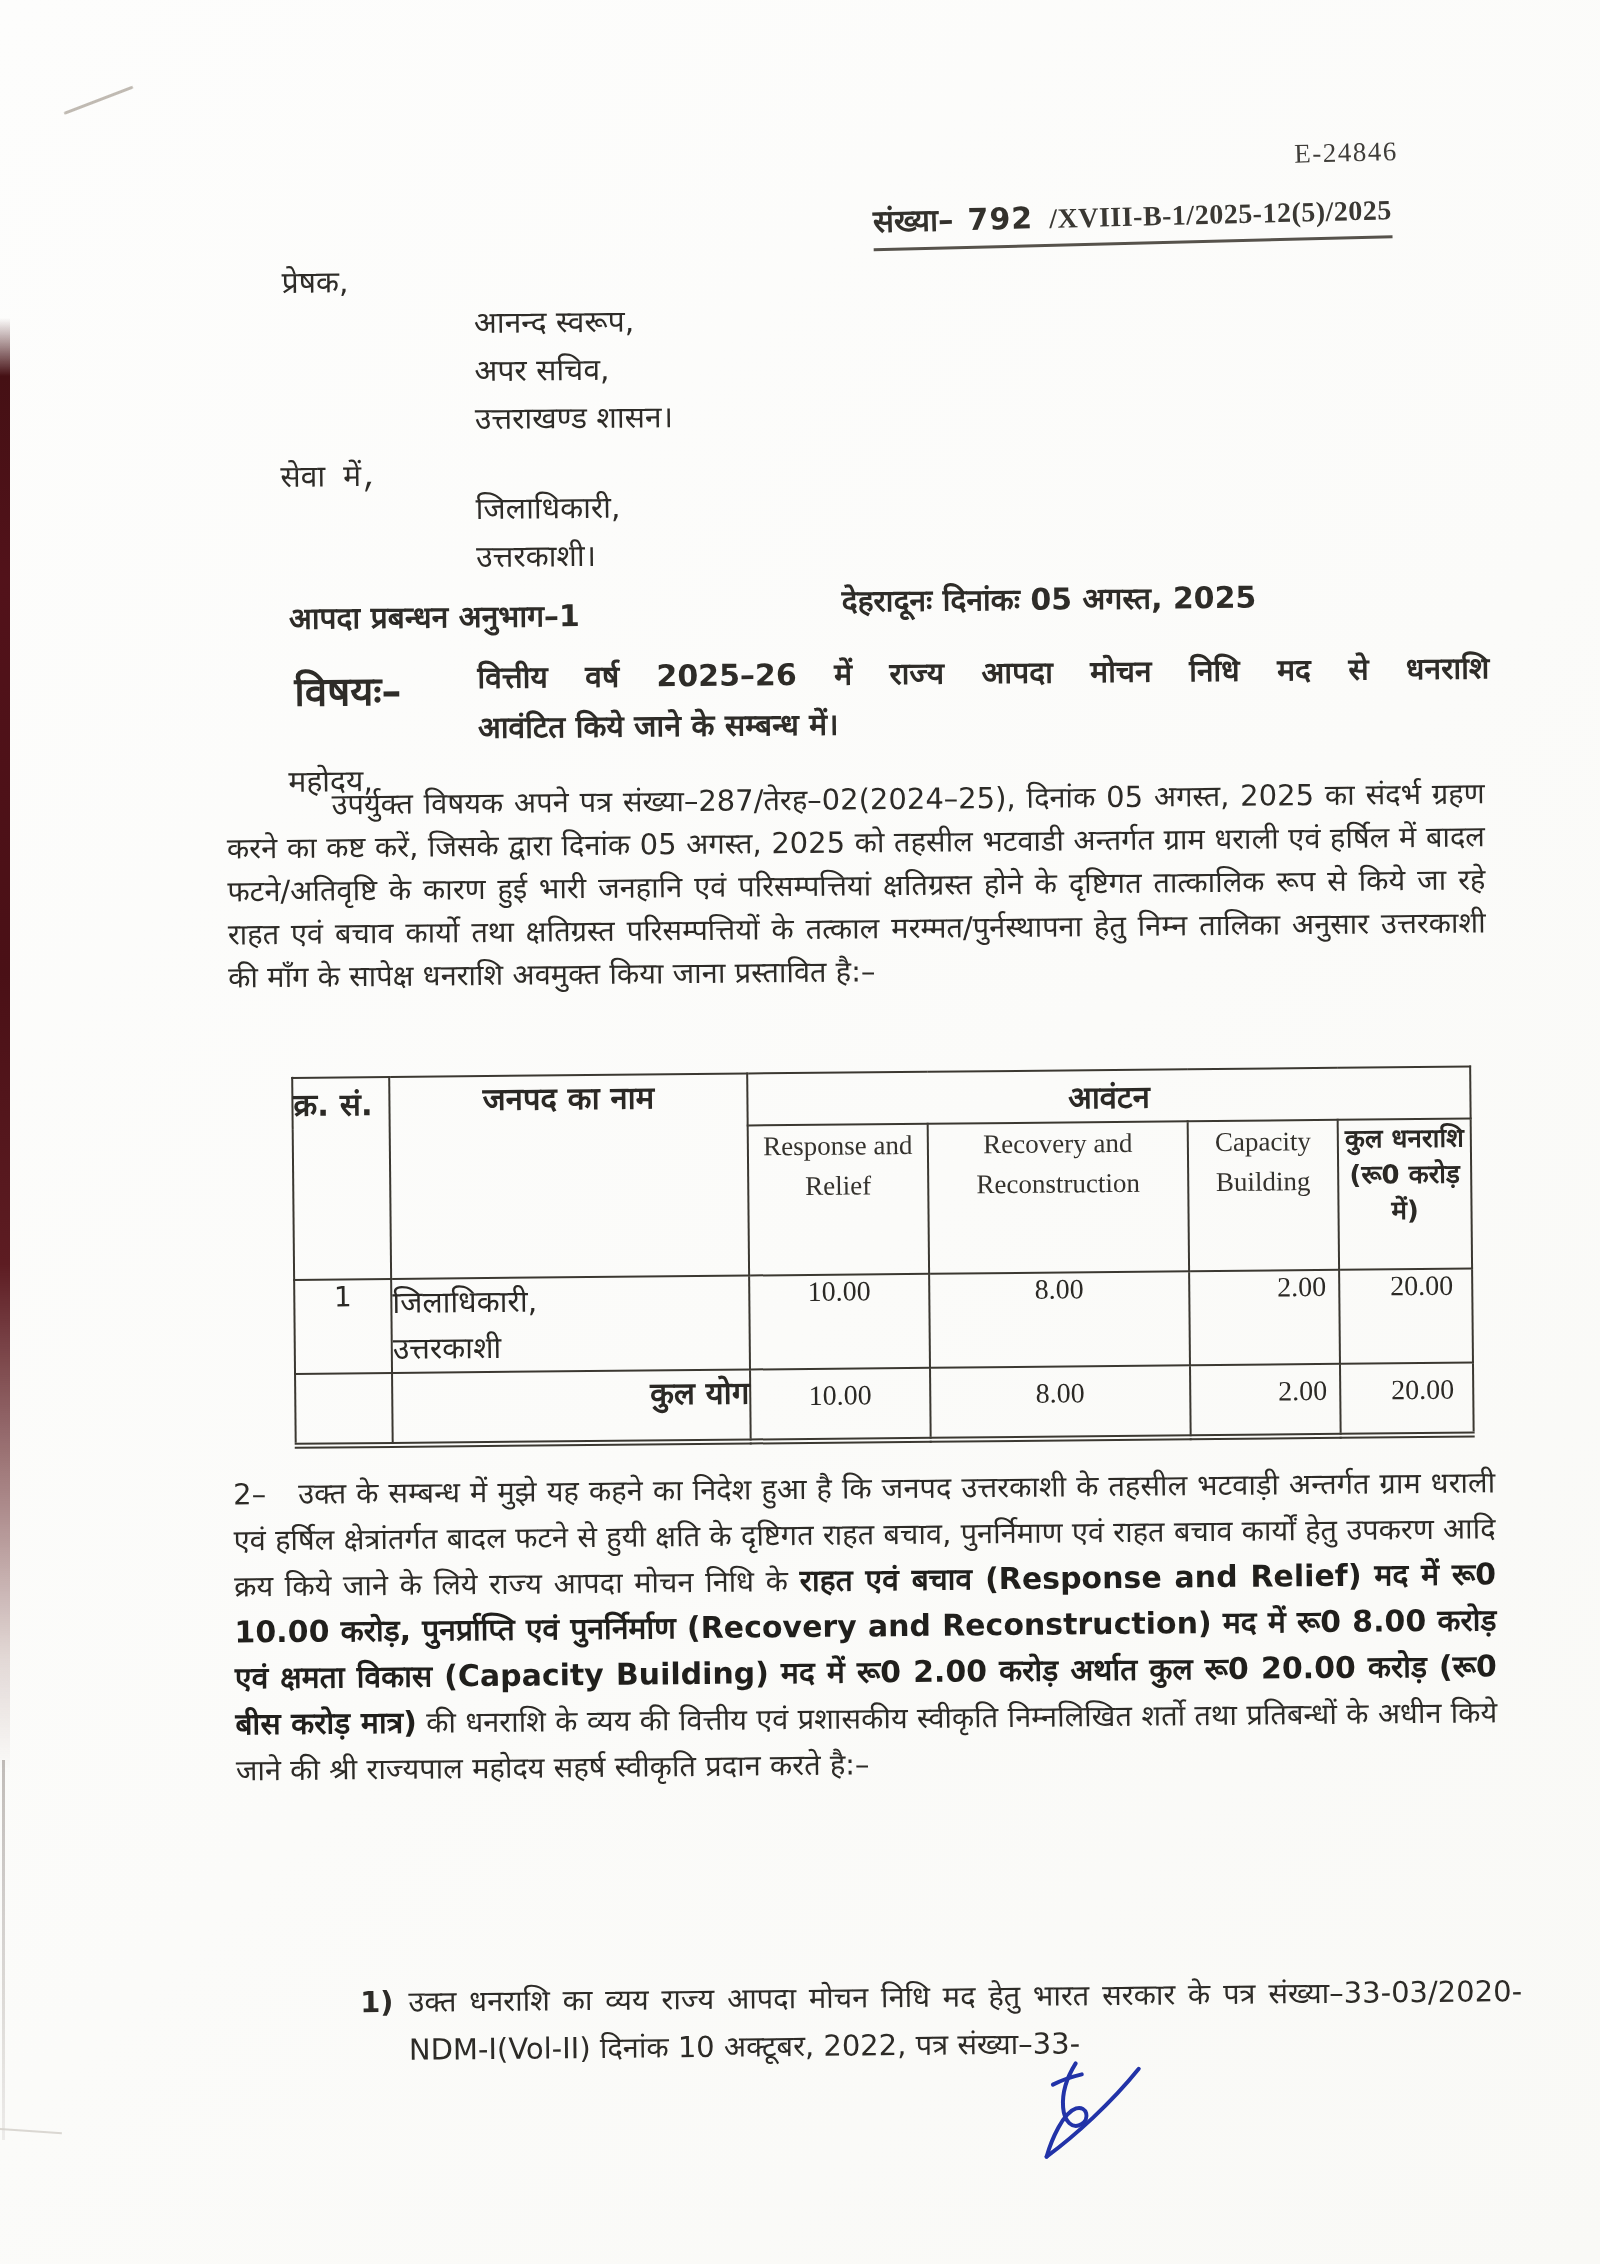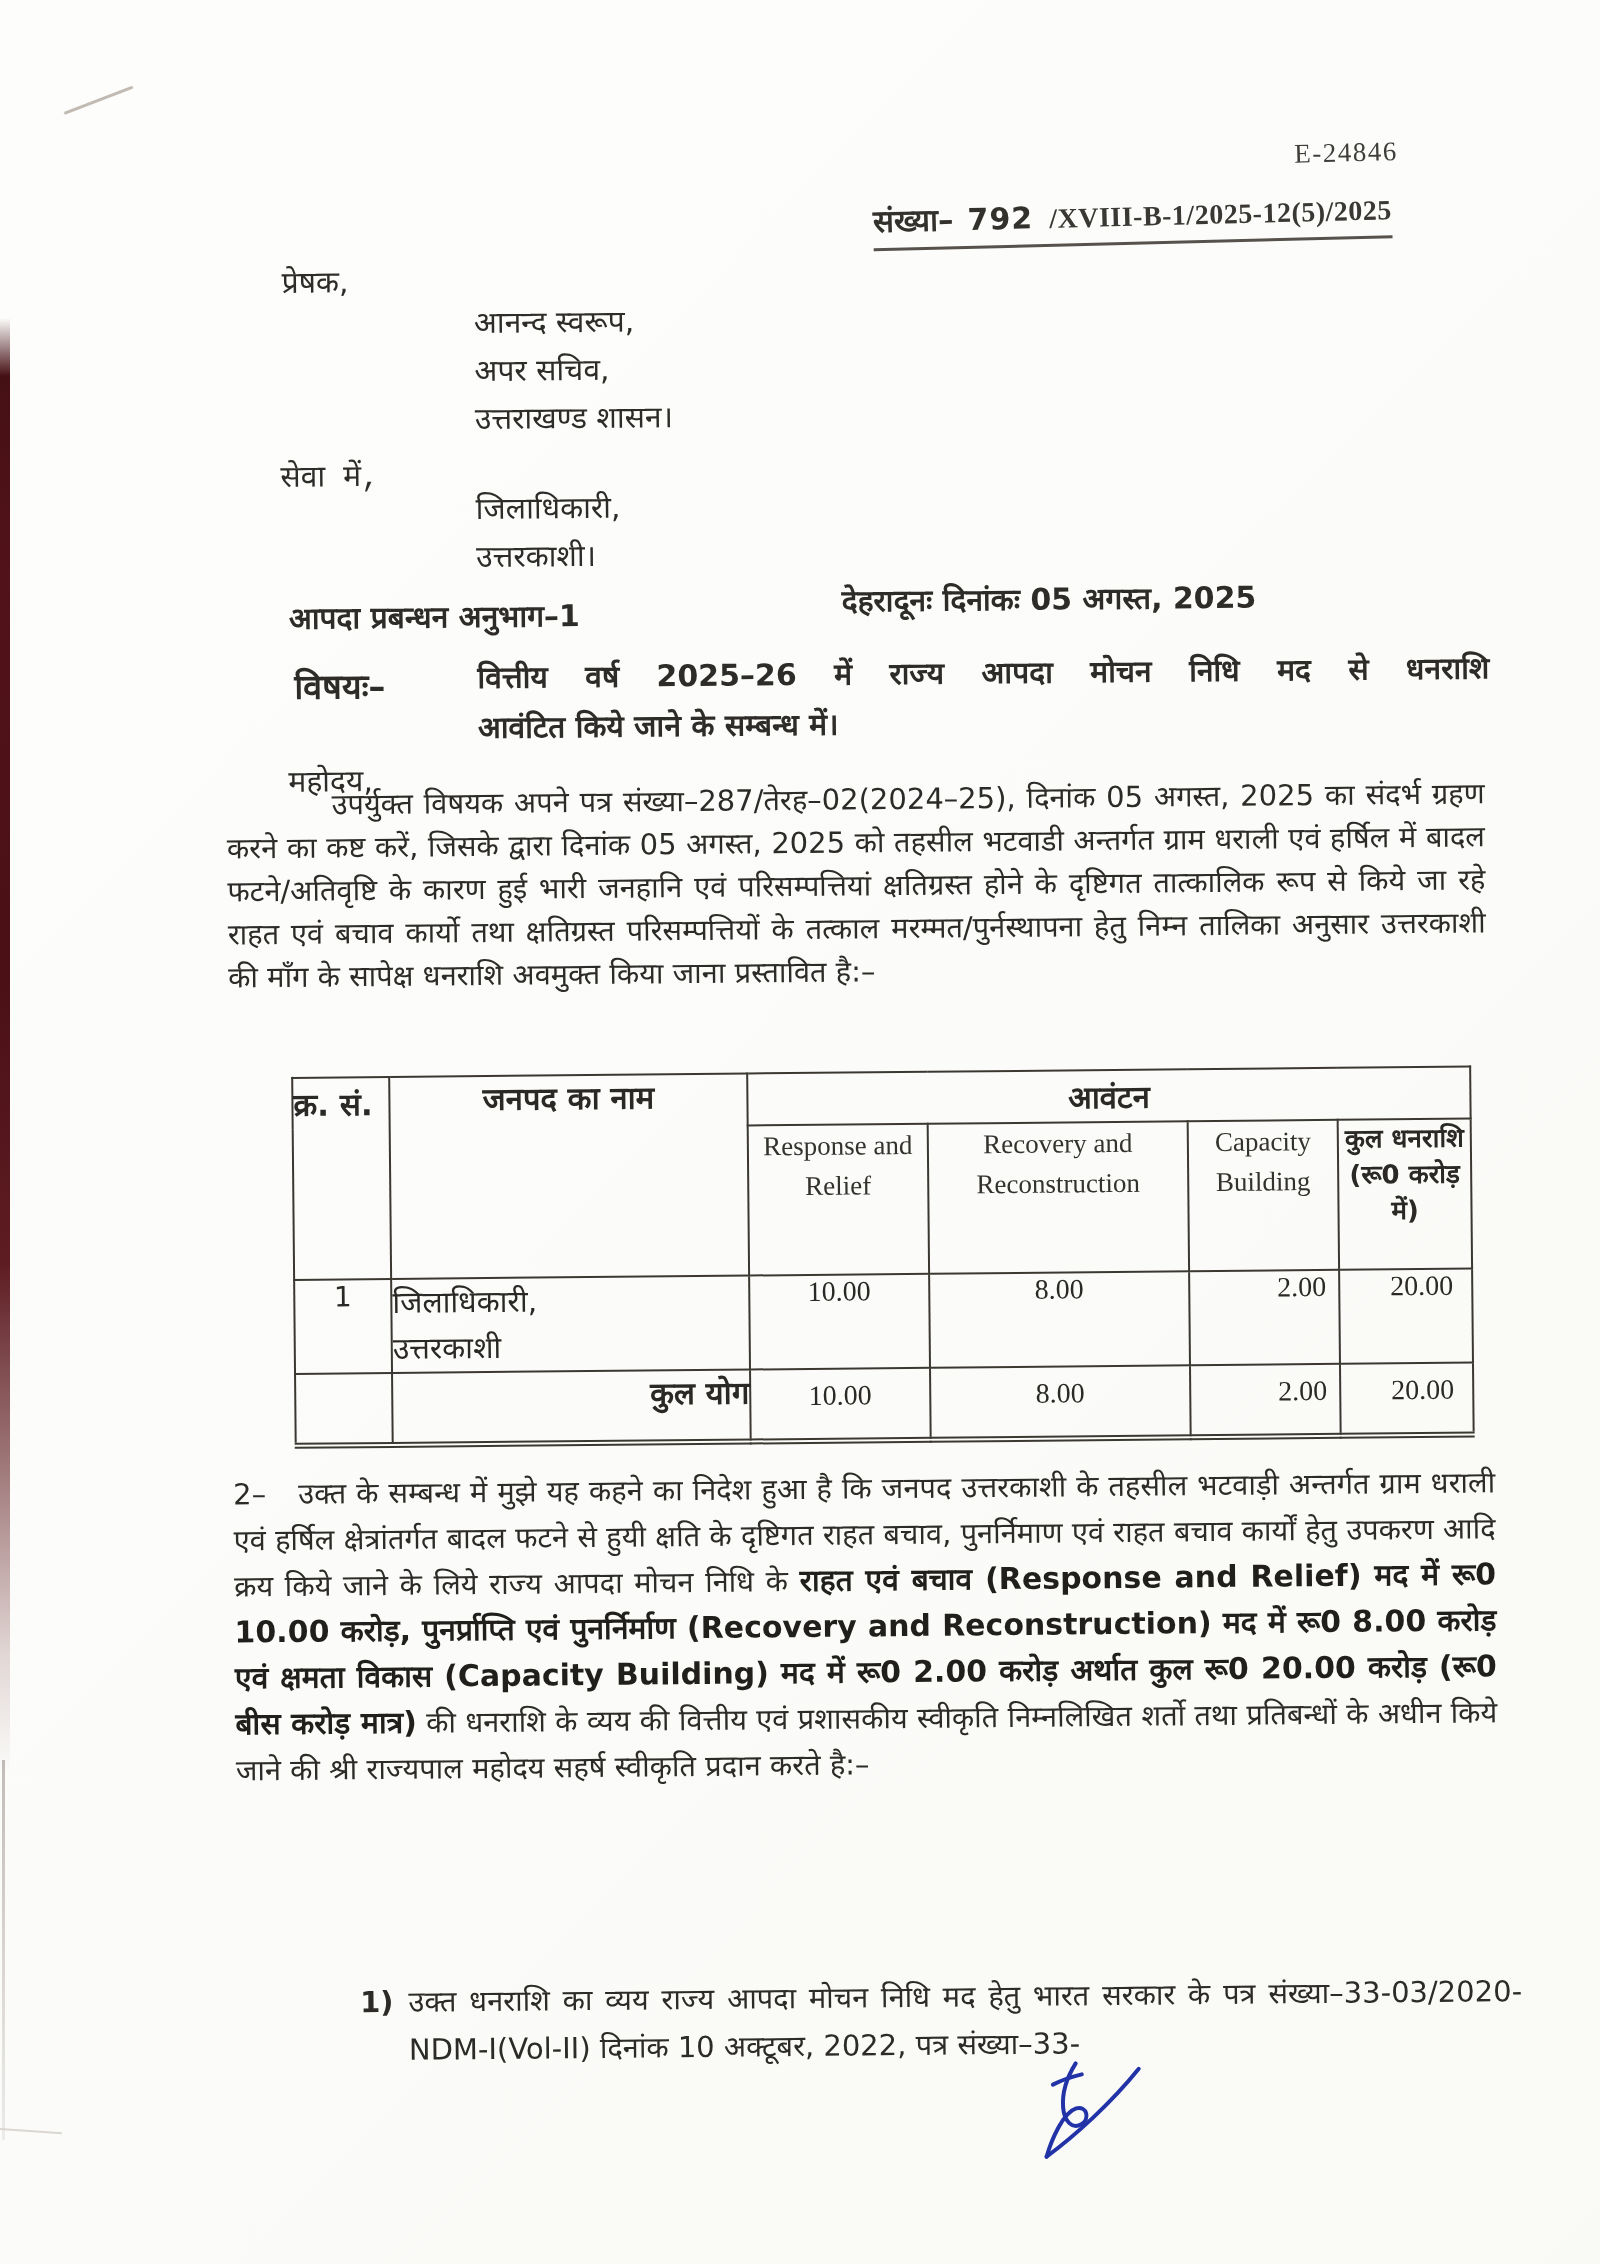--- a/index.html
+++ b/index.html
@@ -53,21 +53,21 @@
   .from-label{left:288px;top:256px;}
   .addr{position:absolute;font-size:30px;line-height:48px;}
   .addr span{display:block;}
   .from-lines{left:480px;top:296px;}
   .to-label{left:285px;top:450px;font-family:Liberation Mono, monospace;}
   .to-lines{left:480px;top:482px;}
 
   .section-left{position:absolute;left:292px;top:592px;font-size:30px;font-weight:700;}
   .section-right{position:absolute;left:845px;top:580px;font-size:30px;font-weight:700;}
 
-  .subject-label{position:absolute;left:297px;top:658px;font-size:34px;font-weight:700;}
+  .subject-label{position:absolute;left:297px;top:658px;font-size:40px;font-weight:700;}
   .subject-text{position:absolute;left:480px;top:650px;width:1012px;font-size:30px;font-weight:700;line-height:50px;}
   .subj-l1{text-align:justify;text-align-last:justify;}
 
   .salutation{left:290px;top:748px;margin-top:7px;}
 
   .para1{
     position:absolute;left:228px;top:779px;width:1258px;margin:0;
     font-size:29px;line-height:43px;text-align:justify;text-indent:105px;
     color:#2d2b27;
   }

